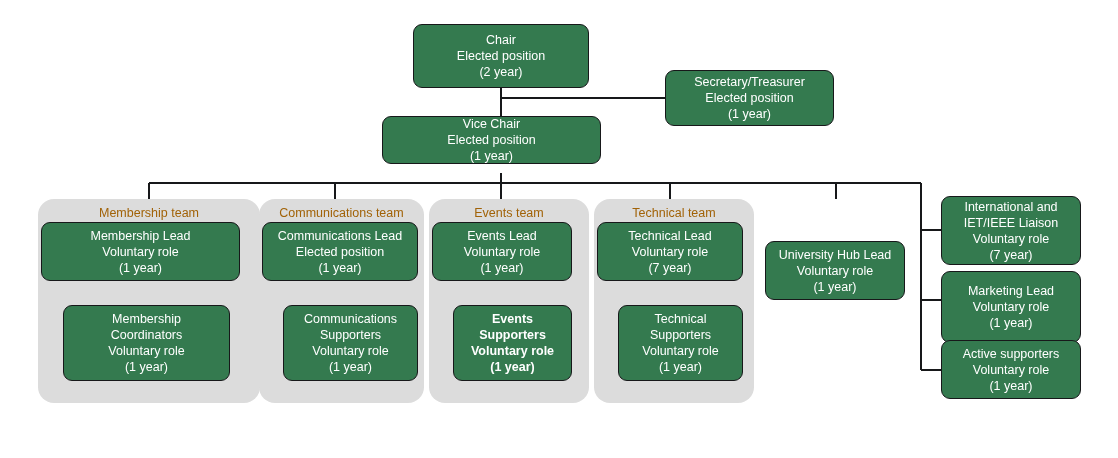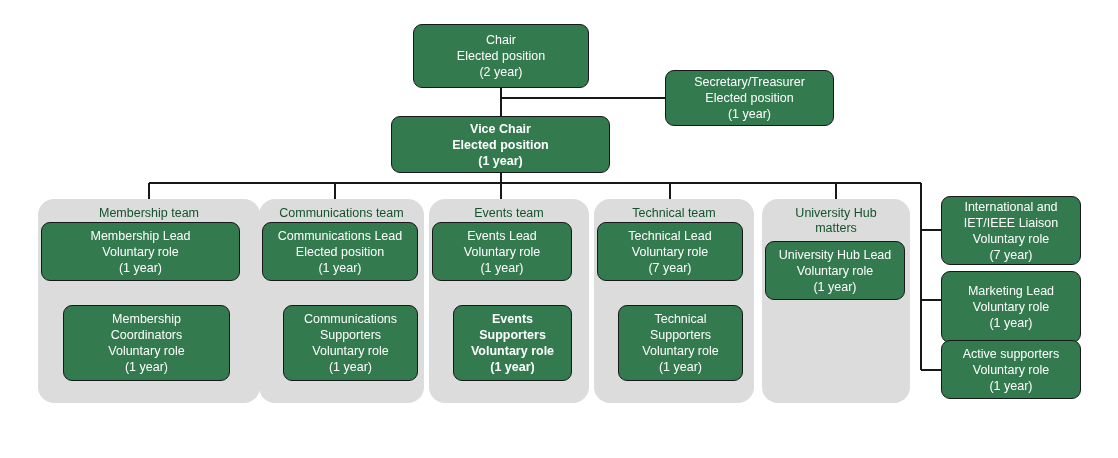--- a/index.html
+++ b/index.html
@@ -25,21 +25,21 @@
   .group {
     position: absolute;
     background: #dcdcdc;
     border-radius: 16px;
   }
   .group-title {
     position: absolute;
     left: 0; right: 0;
     text-align: center;
     font-size: 12.5px;
-    color: #14532d;
+    color: #a16207;
     line-height: 15px;
     white-space: pre-line;
   }
   .node {
     position: absolute;
     background: #347a4f;
     border: 1.6px solid #17181a;
     border-radius: 9px;
     color: #ffffff;
     font-size: 12.5px;
@@ -87,21 +87,21 @@
   </svg>
 
   <div class="node" style="left:413px; top:24px; width:176px; height:64px;">Chair
 Elected position
 (2 year)</div>
 
   <div class="node" style="left:665px; top:70px; width:169px; height:56px;">Secretary/Treasurer
 Elected position
 (1 year)</div>
 
-  <div class="node" style="left:391px; top:116px; width:219px; height:57px;font-weight:bold;">Vice Chair
+  <div class="node" style="left:382px; top:116px; width:219px; height:48px;">Vice Chair
 Elected position
 (1 year)</div>
 
   <div class="group" style="left:38px; top:199px; width:222px; height:204px;">
     <div class="group-title" style="top:7px;">Membership team</div>
   </div>
   <div class="node" style="left:41px; top:222px; width:199px; height:59px;">Membership Lead
 Voluntary role
 (1 year)</div>
   <div class="node" style="left:63px; top:305px; width:167px; height:76px;">Membership
@@ -135,24 +135,20 @@
     <div class="group-title" style="top:7px;">Technical team</div>
   </div>
   <div class="node" style="left:597px; top:222px; width:146px; height:59px;">Technical Lead
 Voluntary role
 (7 year)</div>
   <div class="node" style="left:618px; top:305px; width:125px; height:76px;">Technical
 Supporters
 Voluntary role
 (1 year)</div>
 
-  <div class="group" style="left:762px; top:199px; width:148px; height:204px;">
-    <div class="group-title" style="top:7px;">University Hub
-matters</div>
-  </div>
   <div class="node" style="left:765px; top:241px; width:140px; height:59px;">University Hub Lead
 Voluntary role
 (1 year)</div>
 
   <div class="node" style="left:941px; top:196px; width:140px; height:69px;">International and
 IET/IEEE Liaison
 Voluntary role
 (7 year)</div>
   <div class="node" style="left:941px; top:271px; width:140px; height:72px;">Marketing Lead
 Voluntary role

